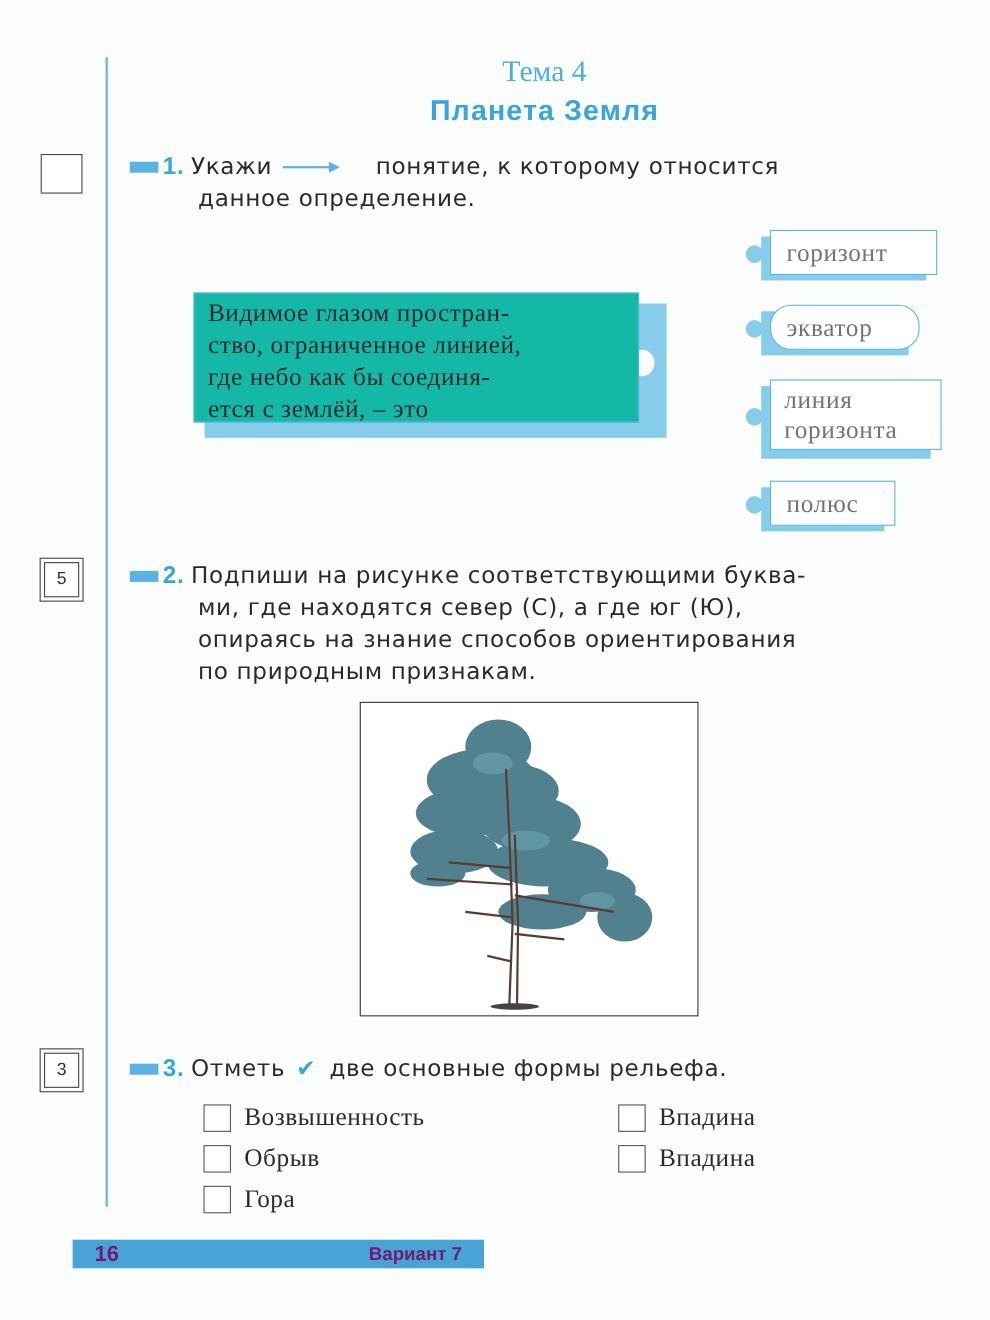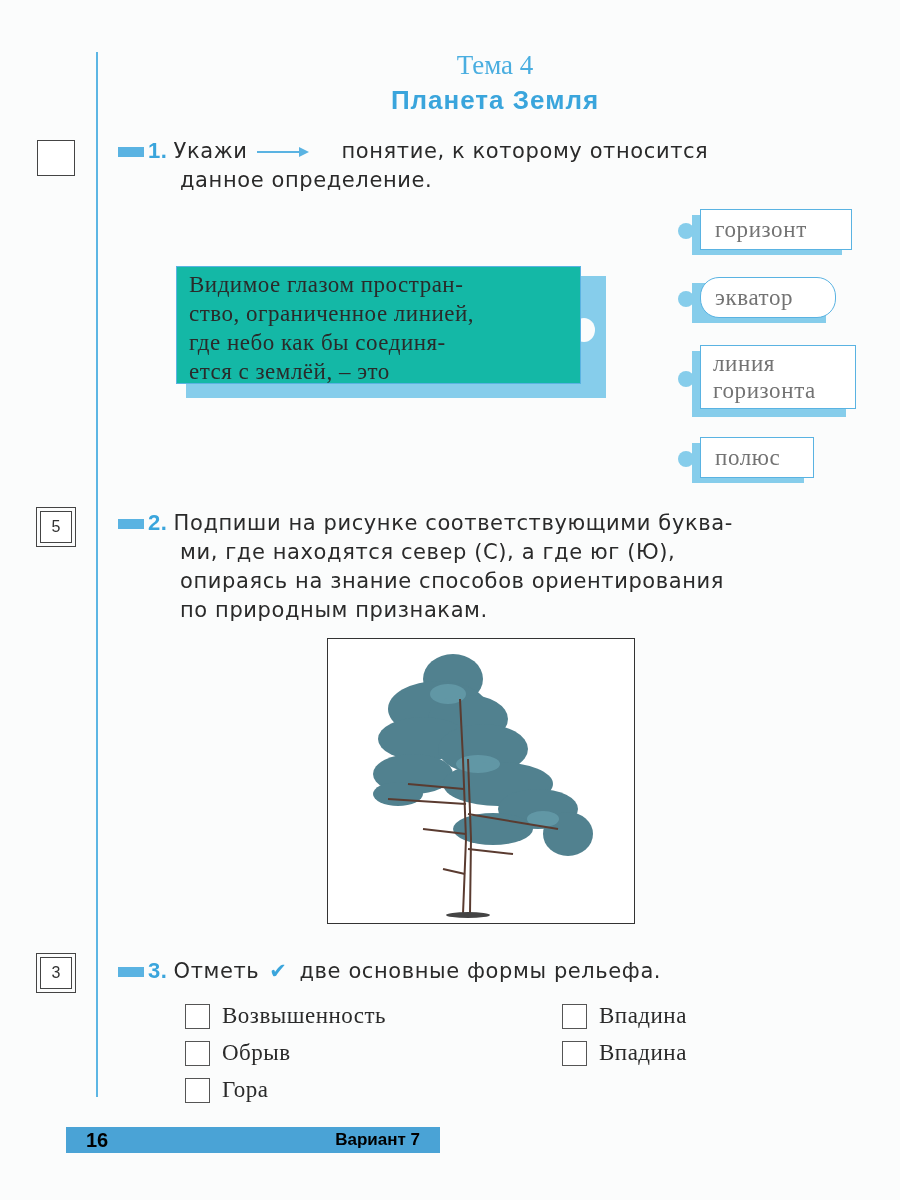--- a/index.html
+++ b/index.html
@@ -83,21 +83,21 @@
   .opt {
     position:absolute; display:flex; align-items:center;
     font-family:"Liberation Serif", serif; font-size:23px; color:#2a2a2a; letter-spacing:0.5px;
   }
   .opt .cb {
     width:25px; height:25px; border:1.5px solid #555; box-sizing:border-box; margin-right:12px; background:#fff;
   }
   .footer {
     position:absolute; left:66px; top:1127px; width:374px; height:26px; background:#4aa3d6;
     display:flex; justify-content:space-between; align-items:center; padding:0 20px; box-sizing:border-box;
-    font-family:"Liberation Sans", sans-serif; font-weight:bold; color:#000000;
+    font-family:"Liberation Sans", sans-serif; font-weight:bold; color:#701a75;
   }
   .footer .page { font-size:20px; }
   .footer .variant { font-size:17px; }
 </style>
 </head>
 <body>
 
 <div class="margin-line"></div>
 
 <div class="score-box" style="top:140px;">

